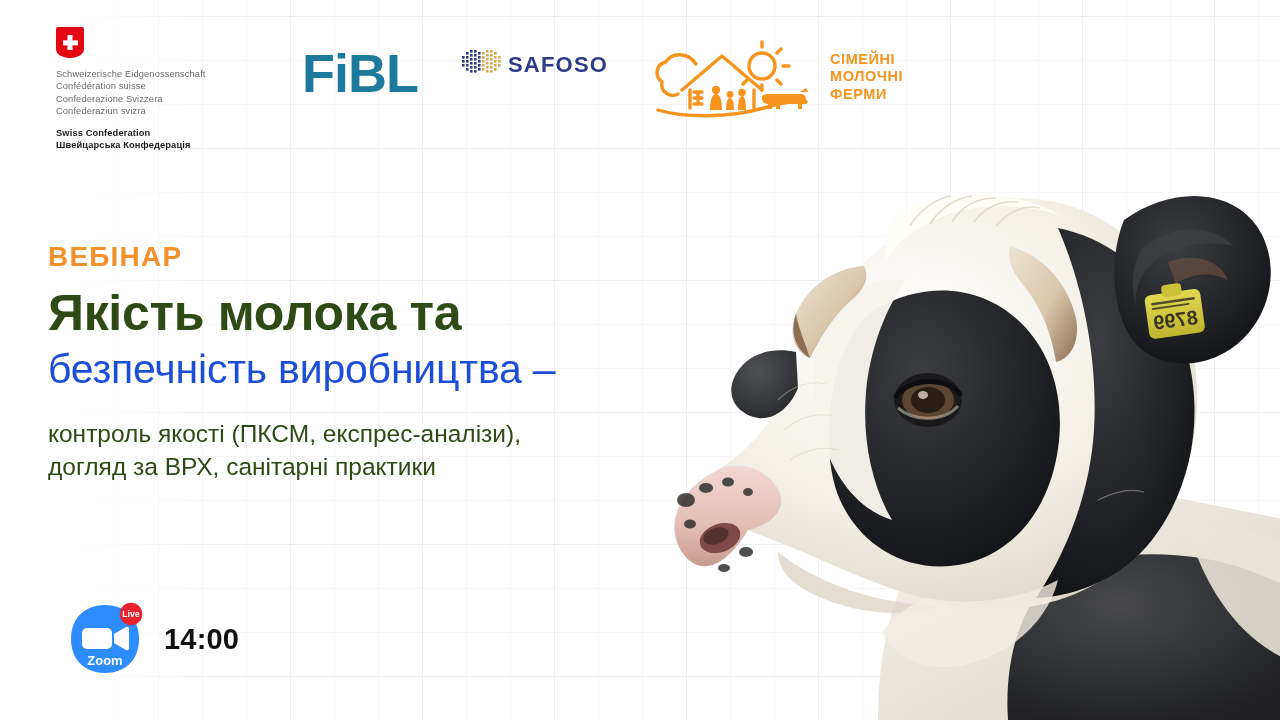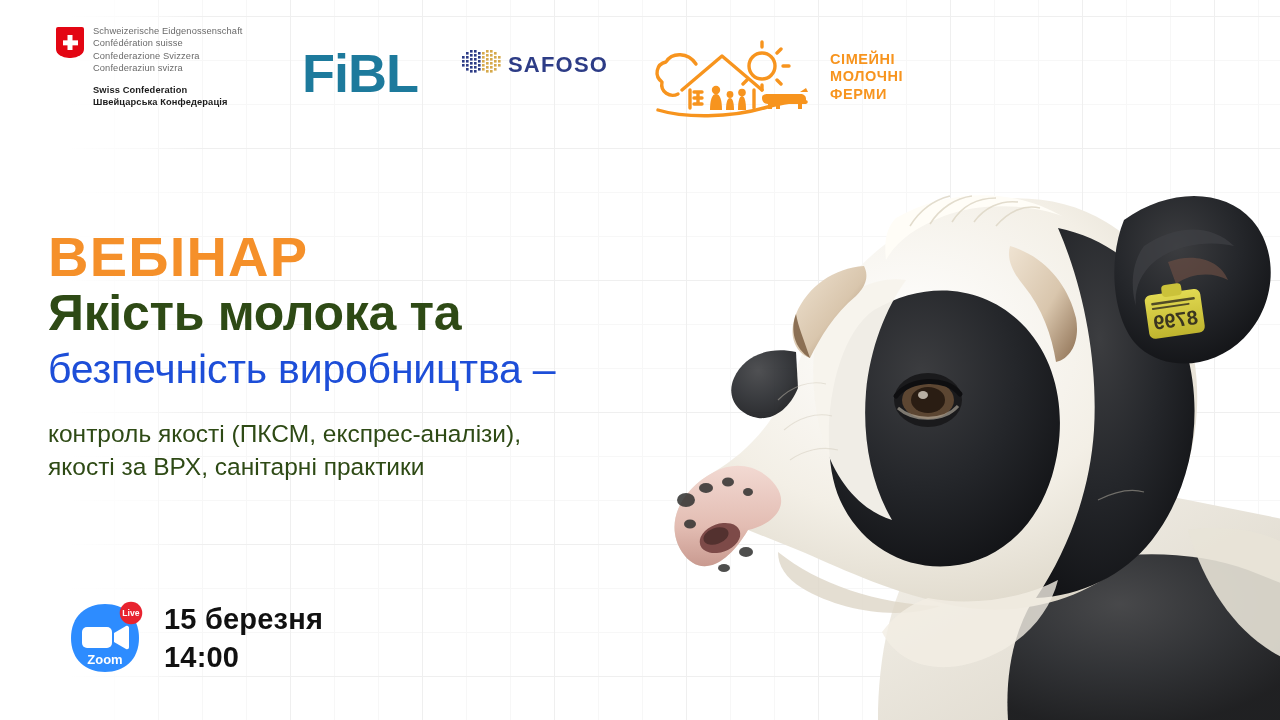--- a/index.html
+++ b/index.html
@@ -40,21 +40,21 @@
   .logo-strip {
     position:absolute;
     left:56px; top:24px;
     display:flex;
     align-items:flex-start;
     gap:0;
     z-index:6;
   }
 
   
-  .swiss-logo { display:flex; align-items:flex-start; gap:9px; width:232px; }
+  .swiss-logo { display:flex; align-items:flex-start; gap:9px; width:232px;flex-direction:column; }
   .swiss-shield {
     width:28px; height:31px; flex:none; margin-top:3px;
     background:#e30613;
     border-radius:2px 2px 13px 13px / 2px 2px 9px 9px;
     position:relative;
   }
   .swiss-shield::before, .swiss-shield::after {
     content:""; position:absolute; background:#ffffff;
   }
   .swiss-shield::before { left:50%; top:8px; width:5px; height:15px; transform:translateX(-50%); }
@@ -106,21 +106,21 @@
   .cow-wrap svg { display:block; width:100%; height:100%; }
 
   
   .headline-block {
     position:absolute;
     left:48px; top:232px;
     z-index:5;
     max-width:700px;
   }
   .kicker {
-    font-size:56px; font-weight:bold; color:#f5902a;
+    font-size:28px; font-weight:bold; color:#f5902a;
     letter-spacing:1.2px; line-height:50px;
   }
   .title-1 {
     font-size:50px; font-weight:bold; color:#2e4a15;
     line-height:58px; letter-spacing:-.3px; margin-top:2px;
   }
   .title-2 {
     font-size:41px; font-weight:normal; color:#1d4ed8;
     line-height:50px; letter-spacing:-.2px; margin-top:2px;
   }
@@ -415,36 +415,35 @@
       </div>
     </div>
   </div>
 
   <div class="headline-block">
     <div class="kicker">ВЕБІНАР</div>
     <div class="title-1">Якість молока та</div>
     <div class="title-2">безпечність виробництва –</div>
     <div class="subtitle">
       <div>контроль якості (ПКСМ, експрес-аналізи),</div>
-      <div>якості за ВРХ, санітарні практики</div>
+      <div>догляд за ВРХ, санітарні практики</div>
     </div>
   </div>
 
   <div class="meta-row">
     <div class="zoom-badge">
       <svg viewBox="0 0 74 74">
         <path d="M37 3 C56 3 71 15 71 37 C71 59 56 71 37 71 C18 71 3 59 3 37 C3 15 18 3 37 3 Z" fill="#2d8cff"></path>
         <rect x="14" y="26" width="30" height="21" rx="5" fill="#ffffff"></rect>
         <path d="M46 32 L58 25 C59.6 24.2 61 25.2 61 27 L61 46 C61 47.8 59.6 48.8 58 48 L46 41 Z" fill="#ffffff"></path>
         <text x="37" y="63" text-anchor="middle" font-family="'Liberation Sans', sans-serif" font-size="13" font-weight="bold" fill="#ffffff">Zoom</text>
       </svg>
       <svg viewBox="0 0 30 30" style="position:absolute;right:-2px;top:-1px;width:26px;height:26px">
         <circle cx="15" cy="15" r="13" fill="#e8232f"></circle>
         <text x="15" y="19" text-anchor="middle" font-family="'Liberation Sans', sans-serif" font-size="10" font-weight="bold" fill="#ffffff">Live</text>
       </svg>
     </div>
     <div class="datetime">
-      <div class="d">15 березня</div>
       <div class="t">14:00</div>
     </div>
   </div>
 
 </div>
 
 </body></html>

